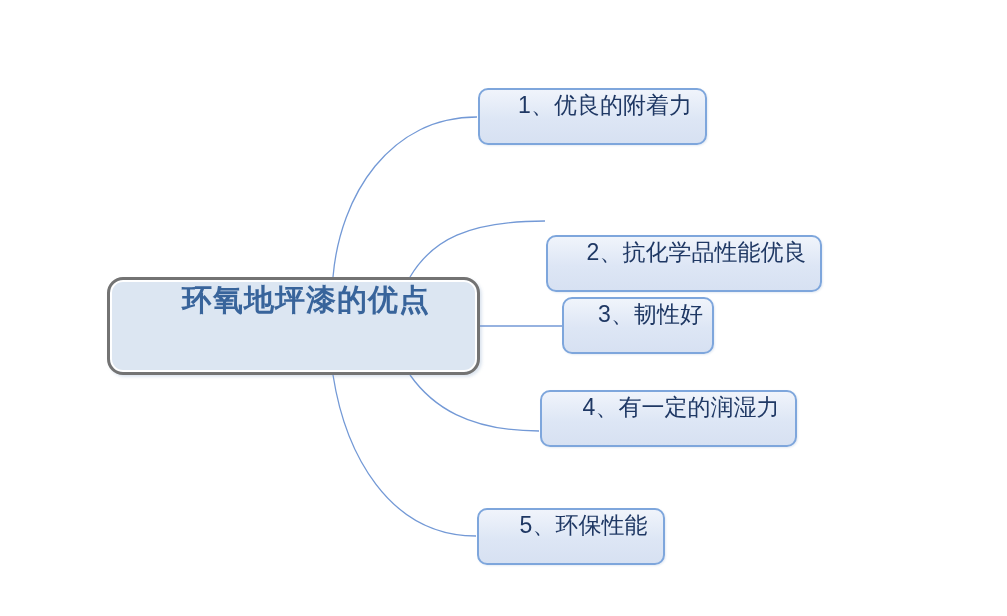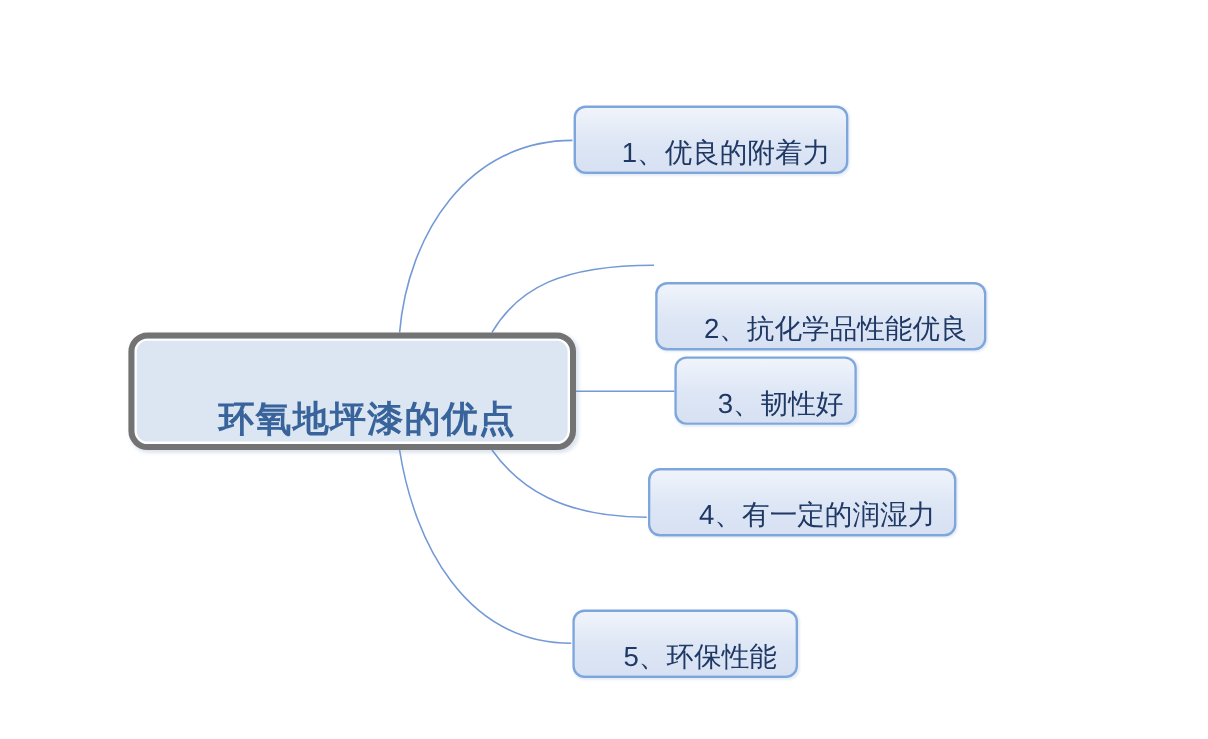--- a/index.html
+++ b/index.html
@@ -20,33 +20,33 @@
     left: 0;
     top: 0;
     width: 1007px;
     height: 616px;
     pointer-events: none;
   }
   .node {
     position: absolute;
     box-sizing: border-box;
     display: flex;
-    align-items: flex-end;
+    align-items: flex-start;
     justify-content: center;
     text-align: center;
     white-space: nowrap;
     padding-left: 25px;
   }
   .root-node {
     left: 107px;
     top: 277px;
     width: 373px;
     height: 98px;
     background: #dce6f2;
-    border: 5px solid #737373;
+    border: 3px solid #737373;
     border-radius: 16px;
     box-shadow: inset 0 0 0 2px #ffffff, 2px 2px 3px rgba(120,150,190,0.25);
     color: #38649b;
     font-size: 30px;
     font-weight: bold;
     letter-spacing: 1px;
   }
   .branch-node {
     height: 57px;
     background: linear-gradient(180deg, #f0f4fb 0%, #dde6f5 55%, #d7e1f2 100%);

